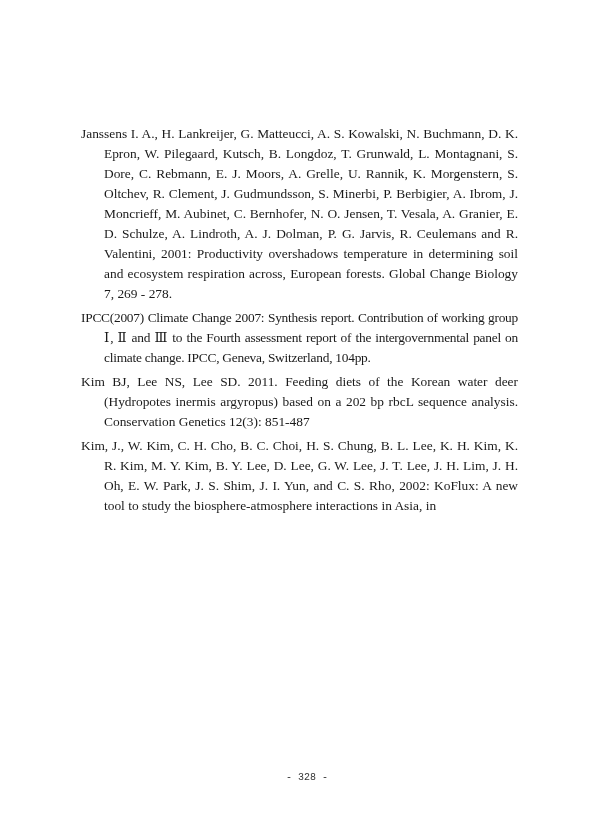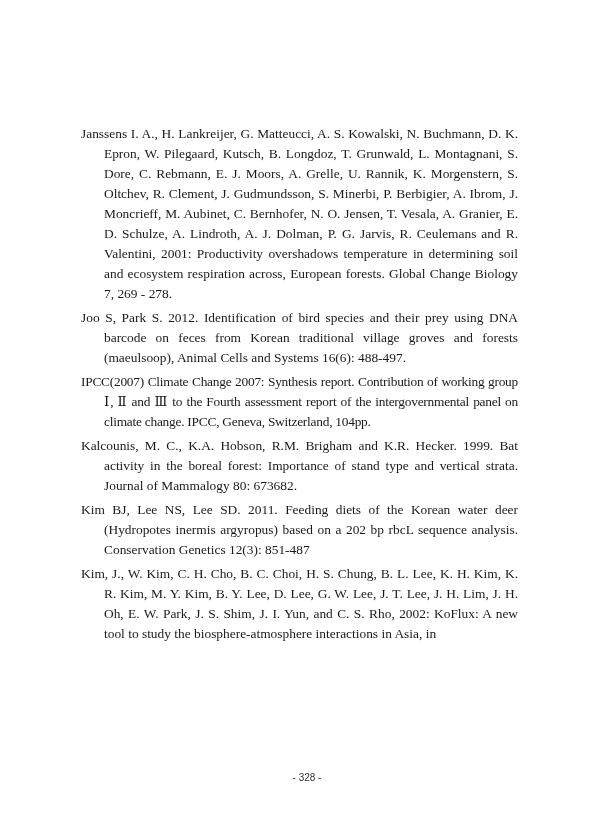--- a/index.html
+++ b/index.html
@@ -19,30 +19,28 @@
       padding-left: 23px;
       text-indent: -23px;
       text-align: justify;
     }
     .ref.tight { letter-spacing: -0.25px; }
     .pagenum {
       position: absolute;
       left: 0; width: 614px;
       top: 772px;
       text-align: center;
-      font-family: Liberation Sans, sans-serif;
+      font-family: Liberation Mono, monospace;
       font-size: 10px;
       color: #333333;
     }
   </style>
 </head>
 <body>
 
 <div class="page">
   <p class="ref">Janssens I. A., H. Lankreijer, G. Matteucci, A. S. Kowalski, N. Buchmann, D. K. Epron, W. Pilegaard, Kutsch, B. Longdoz, T. Grunwald, L. Montagnani, S. Dore, C. Rebmann, E. J. Moors, A. Grelle, U. Rannik, K. Morgenstern, S. Oltchev, R. Clement, J. Gudmundsson, S. Minerbi, P. Berbigier, A. Ibrom, J. Moncrieff, M. Aubinet, C. Bernhofer, N. O. Jensen, T. Vesala, A. Granier, E. D. Schulze, A. Lindroth, A. J. Dolman, P. G. Jarvis, R. Ceulemans and R. Valentini, 2001: Productivity overshadows temperature in determining soil and ecosystem respiration across, European forests. Global Change Biology 7, 269 - 278.</p>
-  <p class="ref">Joo S, Park S. 2012. Identification of bird species and their prey using DNA barcode on feces from Korean traditional village groves and forests (maeulsoop), Animal Cells and Systems 16(6): 488-497.</p>
   <p class="ref tight">IPCC(2007) Climate Change 2007: Synthesis report. Contribution of working group Ⅰ, Ⅱ and Ⅲ to the Fourth assessment report of the intergovernmental panel on climate change. IPCC, Geneva, Switzerland, 104pp.</p>
-  <p class="ref">Kalcounis, M. C., K.A. Hobson, R.M. Brigham and K.R. Hecker. 1999. Bat activity in the boreal forest: Importance of stand type and vertical strata. Journal of Mammalogy 80: 673682.</p>
   <p class="ref">Kim BJ, Lee NS, Lee SD. 2011. Feeding diets of the Korean water deer (Hydropotes inermis argyropus) based on a 202 bp rbcL sequence analysis. Conservation Genetics 12(3): 851-487</p>
   <p class="ref">Kim, J., W. Kim, C. H. Cho, B. C. Choi, H. S. Chung, B. L. Lee, K. H. Kim, K. R. Kim, M. Y. Kim, B. Y. Lee, D. Lee, G. W. Lee, J. T. Lee, J. H. Lim, J. H. Oh, E. W. Park, J. S. Shim, J. I. Yun, and C. S. Rho, 2002: KoFlux: A new tool to study the biosphere-atmosphere interactions in Asia, in</p>
 </div>
 
 <div class="pagenum">- 328 -</div>
 
 </body></html>

